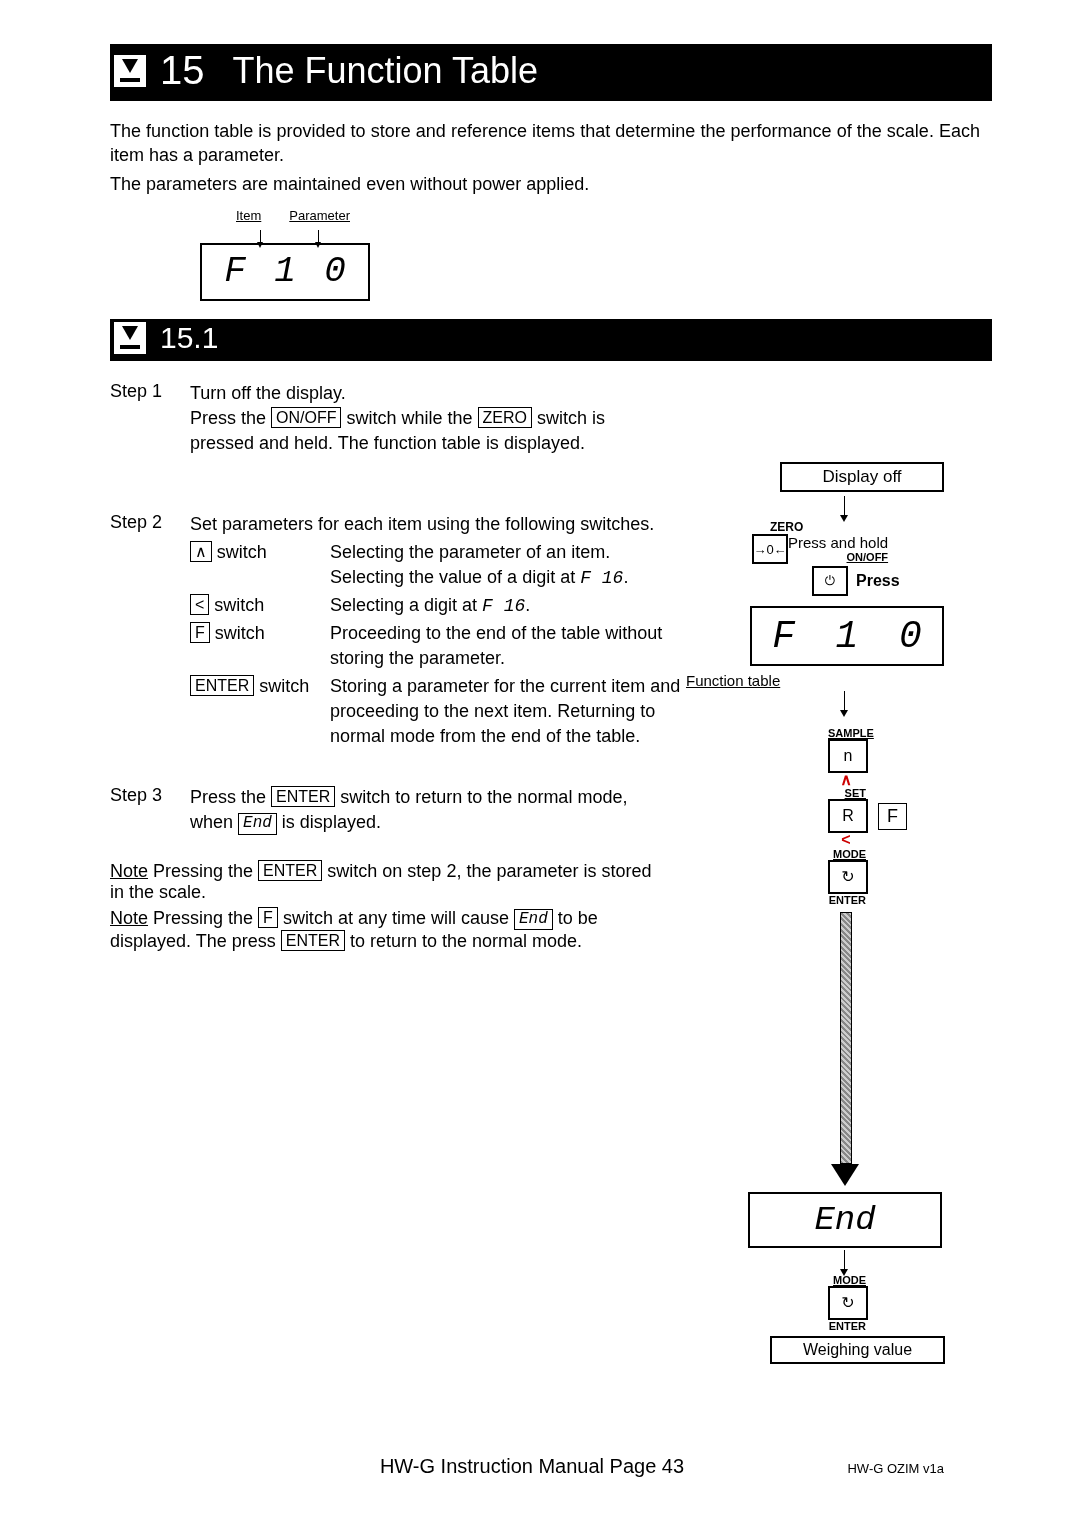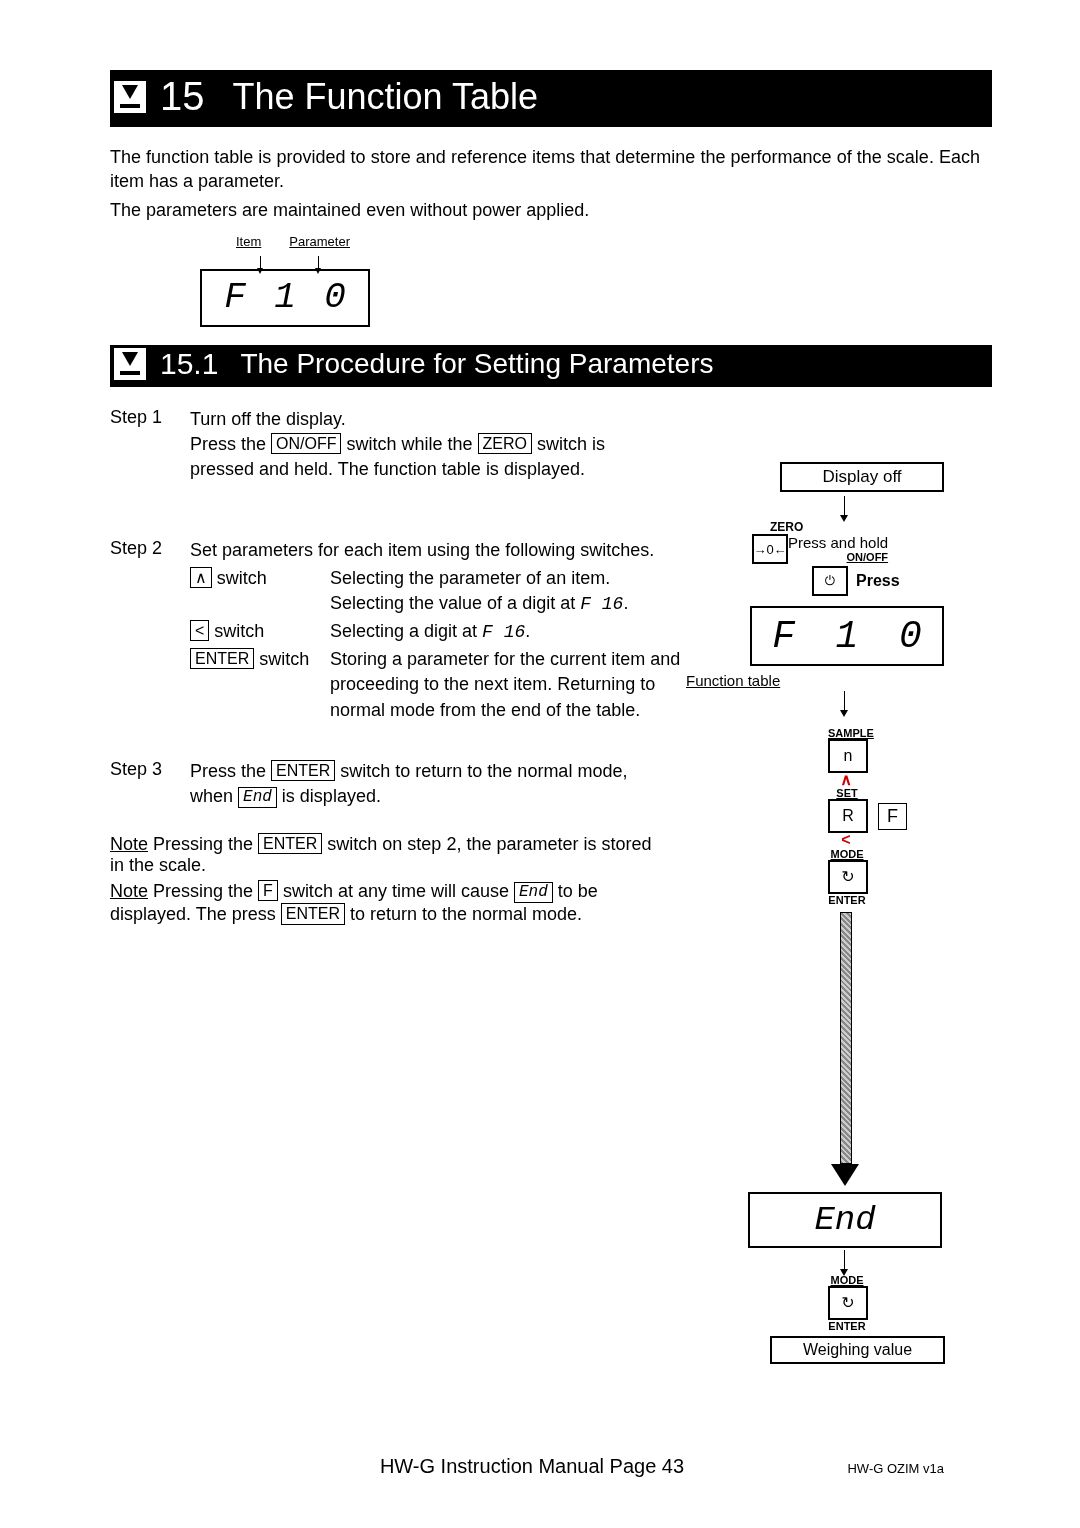--- a/index.html
+++ b/index.html
@@ -7,21 +7,21 @@
     padding: 0;
     background: #fff;
     font-family: Arial, Helvetica, sans-serif;
     font-size: 18px;
     color: #000;
     width: 1080px;
     height: 1528px;
     position: relative;
   }
   .page {
-    padding: 70px 100px 40px 110px;
+    padding: 44px 100px 40px 110px;
     position: relative;
   }
   .h-bar {
     background: #000;
     color: #fff;
     display: flex;
     align-items: center;
     padding: 4px 8px 8px 4px;
     margin-bottom: 18px;
     width: 870px;
@@ -152,21 +152,21 @@
     border: 2px solid #000;
     width: 190px; height: 56px;
     margin-left: 70px;
     margin-top: 10px;
     display: flex; align-items: center; justify-content: space-around;
     font-family: "Courier New", monospace; font-size: 38px; font-style: italic;
   }
   .flow .ftlabel { text-decoration: underline; font-size: 15px; margin-left: 6px; margin-top: 6px; }
 
   .key-stack { margin-left: 148px; margin-top: 14px; }
-  .key-stack .kl { font-size: 11px; font-weight: bold; text-align: center; text-decoration: underline; width: 38px; }
+  .key-stack .kl { font-size: 11px; font-weight: bold; text-align: right; text-decoration: underline; width: 38px; }
   .key-stack .key-icon { width: 36px; height: 30px; font-size: 16px; }
   .key-stack .caret { font-size: 16px; text-align: center; width: 36px; line-height: 0.9; font-weight: bold; color: #c00; }
 
   .fat-arrow {
     width: 18px;
     margin-left: 156px;
     margin-top: 6px;
     margin-bottom: 6px;
   }
   .fat-arrow .stem {
@@ -249,21 +249,20 @@
     <div class="seg-box">
       <span>F</span>
       <span>1</span>
       <span>0</span>
     </div>
   </div>
 
   <div class="h-bar sub-bar">
     <div class="h-icon"></div>
     <span class="h-num">15.1</span>
-    <span class="h-title">The Procedure for Setting Parameters</span>
   </div>
 
   <div class="step-block">
     <div class="step-label">Step 1</div>
     <div class="step-body" style="max-width:480px">
       <span>Turn off the display.</span><br>
       <span>Press the </span><span class="boxkey">ON/OFF</span><span> switch while the </span><span class="boxkey">ZERO</span><span> switch is</span><br>
       <span>pressed and held. The function table is displayed.</span>
     </div>
   </div>
@@ -275,20 +274,24 @@
       <div class="sw-table">
         <div class="sw-row">
           <div class="sw-col1"><span class="boxkey">∧</span><span> switch</span></div>
           <div class="sw-col2">Selecting the parameter of an item.<br>Selecting the value of a digit at <span style="font-family:'Courier New';font-style:italic">F 16</span>.</div>
         </div>
         <div class="sw-row">
           <div class="sw-col1"><span class="boxkey">&lt;</span><span> switch</span></div>
           <div class="sw-col2">Selecting a digit at <span style="font-family:'Courier New';font-style:italic">F 16</span>.</div>
         </div>
         <div class="sw-row">
+          <div class="sw-col1"><span class="boxkey">F</span><span> switch</span></div>
+          <div class="sw-col2">Proceeding to the end of the table without storing the parameter.</div>
+        </div>
+        <div class="sw-row">
           <div class="sw-col1"><span class="boxkey">ENTER</span><span> switch</span></div>
           <div class="sw-col2">Storing a parameter for the current item and proceeding to the next item. Returning to normal mode from the end of the table.</div>
         </div>
       </div>
     </div>
   </div>
 
   <div class="step-block" style="margin-top:34px">
     <div class="step-label">Step  3</div>
     <div class="step-body" style="max-width:480px">

